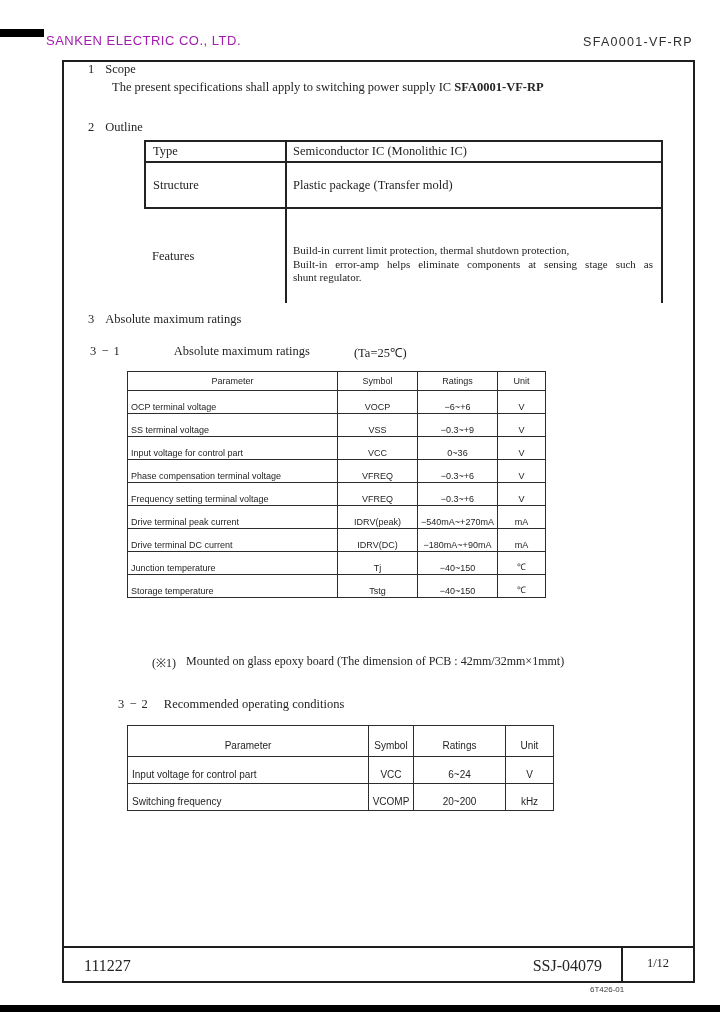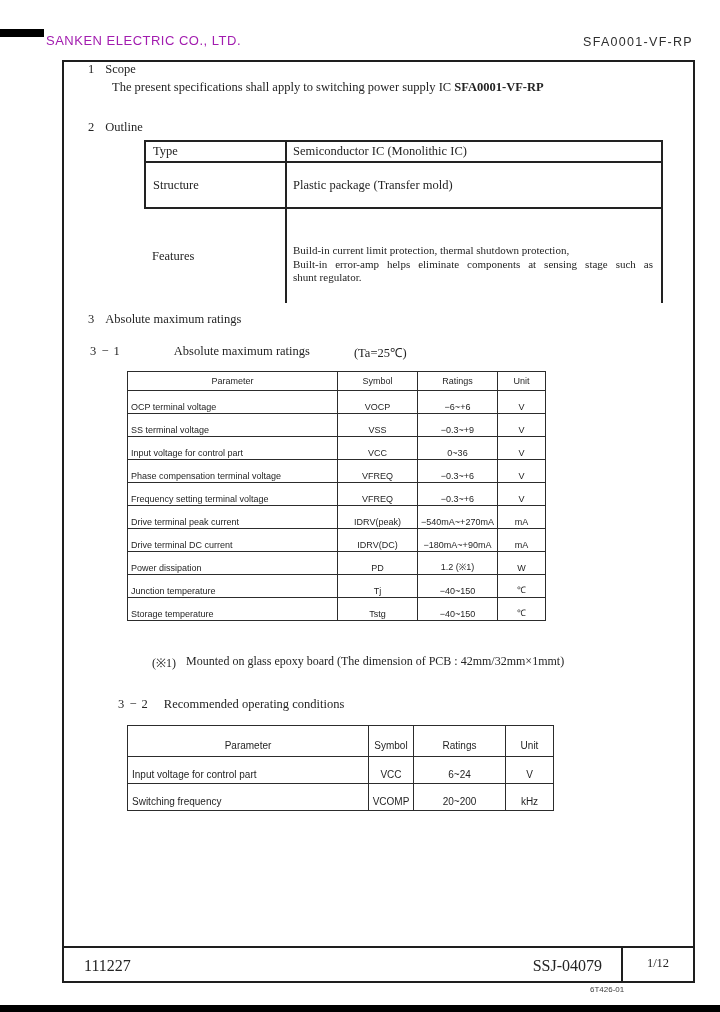--- a/index.html
+++ b/index.html
@@ -171,26 +171,20 @@
       <td>−540mA~+270mA</td>
       <td>mA</td>
     </tr>
     <tr>
       <td class="param">Drive terminal DC current</td>
       <td>IDRV(DC)</td>
       <td>−180mA~+90mA</td>
       <td>mA</td>
     </tr>
     <tr>
-      <td class="param">Power dissipation</td>
-      <td>PD</td>
-      <td>1.2 (※1)</td>
-      <td>W</td>
-    </tr>
-    <tr>
       <td class="param">Junction temperature</td>
       <td>Tj</td>
       <td>−40~150</td>
       <td>℃</td>
     </tr>
     <tr>
       <td class="param">Storage temperature</td>
       <td>Tstg</td>
       <td>−40~150</td>
       <td>℃</td>

